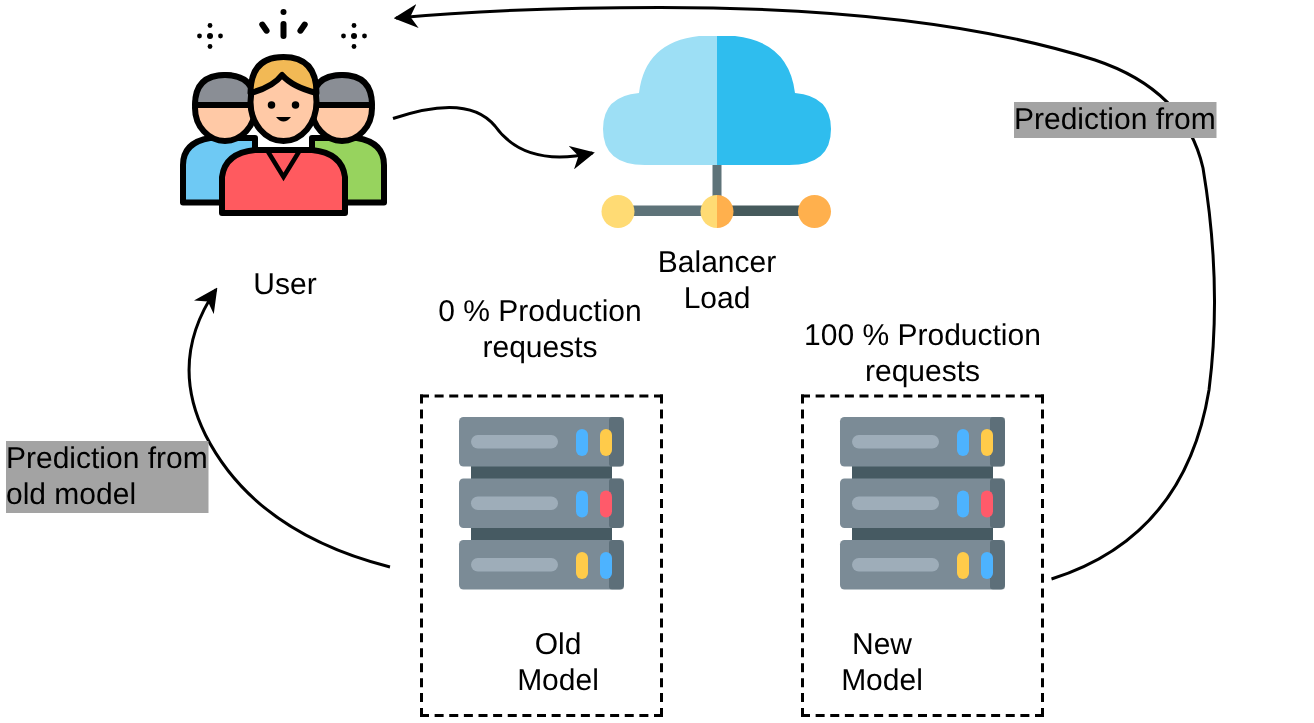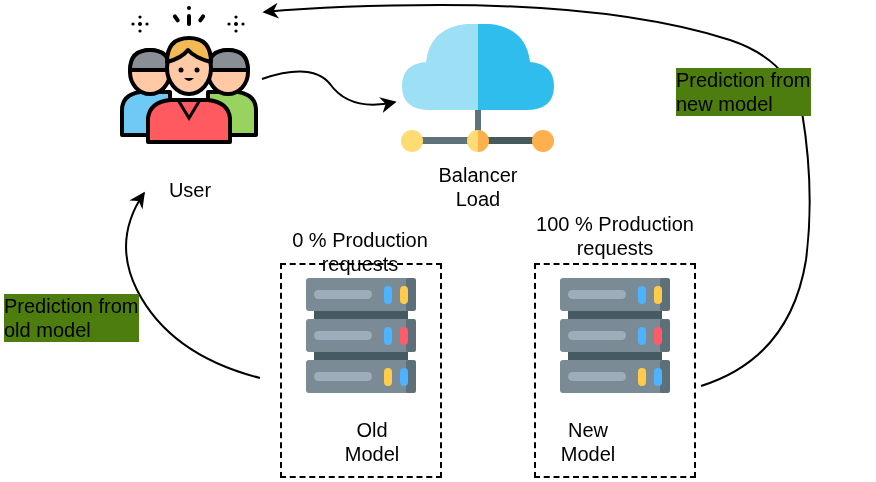--- a/index.html
+++ b/index.html
@@ -2,21 +2,21 @@
 <html><head>
   <meta charset="utf-8">
   <style>
     html, body { margin: 0; padding: 0; background: #ffffff; }
     body { width: 876px; height: 482px; position: relative; overflow: hidden;
            font-family: "Liberation Sans", sans-serif; color: #000; }
     #diagram { position: absolute; left: 0; top: 0; }
     .lbl { position: absolute; font-size: 20px; line-height: 24px; text-align: center;
            white-space: nowrap; font-family: "Liberation Sans", sans-serif; }
     .edge-lbl { position: absolute; font-size: 20px; line-height: 24px; text-align: left;
-                white-space: nowrap; background: #4d7c0f; font-family: "Liberation Sans", sans-serif; }
+                white-space: nowrap; background: #a3a3a3; font-family: "Liberation Sans", sans-serif; }
     .box { position: absolute; border: 2px dashed #000; box-sizing: border-box; }
   </style>
 </head>
 <body>
 
 <svg id="diagram" width="876" height="482" viewBox="0 0 876 482" xmlns="http://www.w3.org/2000/svg">
   <defs>
     <marker id="arrow" viewBox="0 0 10 10" refX="9" refY="5" markerWidth="8" markerHeight="8" orient="auto-start-reverse">
       <path d="M0,0 L10,5 L0,10 L3,5 Z" fill="#000"></path>
     </marker>
@@ -127,21 +127,21 @@
 <div class="box" style="left:280px; top:263px; width:162px; height:215px;"></div>
 <div class="box" style="left:534px; top:263px; width:162px; height:215px;"></div>
 
 <div class="lbl" style="left:150px; top:158px; width:80px;margin-top:20px;">User</div>
 
 <div class="lbl" style="left:418px; top:163px; width:120px;">
   <div>Balancer</div>
   <div>Load</div>
 </div>
 
-<div class="lbl" style="left:260px; top:228px; width:200px;">
+<div class="lbl" style="left:260px; top:196px; width:200px;">
   <div>0 % Production</div>
   <div>requests</div>
 </div>
 
 <div class="lbl" style="left:505px; top:212px; width:220px;">
   <div>100 % Production</div>
   <div>requests</div>
 </div>
 
 <div class="lbl" style="left:312px; top:418px; width:120px;">
@@ -154,14 +154,13 @@
   <div>Model</div>
 </div>
 
 <div class="edge-lbl" style="left:4px; top:294px;">
   <div>Prediction from</div>
   <div style="display:inline-block;">old model</div>
 </div>
 
 <div class="edge-lbl" style="left:676px; top:68px;">
   <div>Prediction from</div>
-  <div style="display:inline-block;">new model</div>
 </div>
 
 </body></html>

